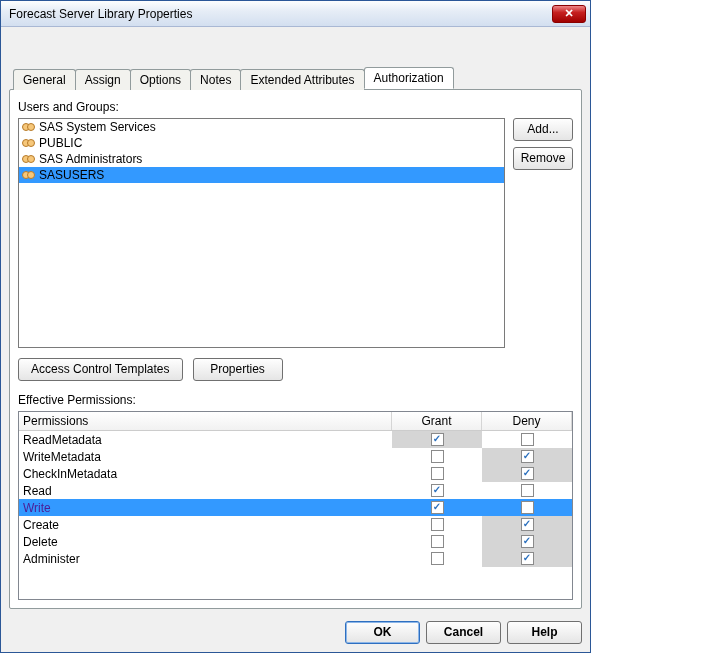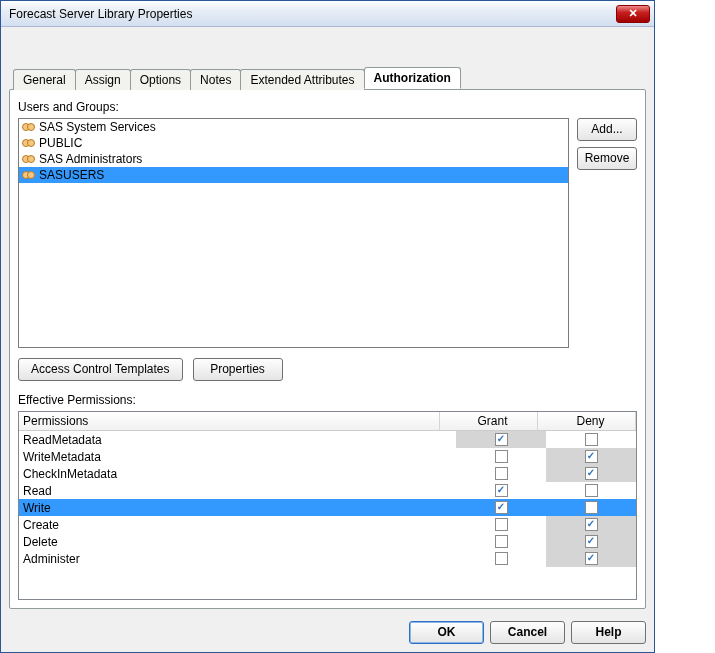--- a/index.html
+++ b/index.html
@@ -6,21 +6,21 @@
   body {
     margin: 0;
     font-family: "Segoe UI", Tahoma, sans-serif;
     font-size: 12px;
     background: #fff;
     width: 715px;
     height: 653px;
     overflow: hidden;
   }
   .window {
-    width: 655px;
+    width: 591px;
     height: 653px;
     border: 1px solid #2b5797;
     background: #f0f0f0;
     display: flex;
     flex-direction: column;
   }
   .titlebar {
     height: 26px;
     background: linear-gradient(#fdfefe, #e6edf6 40%, #d3dff0);
     border-bottom: 1px solid #a9b8d4;
@@ -65,21 +65,20 @@
     margin-right: -1px;
     position: relative;
     top: 1px;
     margin-top: 32px;
   }
   .tab.active {
     background: #fff;
     border-bottom: 1px solid #fff;
     top: 0px;
     z-index: 3;
-    font-weight: bold;
   }
   .tabpanel {
     border: 1px solid #919b9c;
     border-radius: 2px;
     background: #fff;
     flex: 1;
     padding: 8px;
     display: flex;
     flex-direction: column;
     position: relative;
@@ -132,32 +131,31 @@
   .perm-table {
     border: 1px solid #828790;
     flex: 1;
     background: #fff;
     overflow: auto;
   }
   .perm-header {
     display: flex;
     background: linear-gradient(#fff, #f1f1f1);
     border-bottom: 1px solid #cccccc;
-    gap: 8px;
   }
   .perm-header .col {
     padding: 2px 4px;
     border-right: 1px solid #d5d5d5;
     font-size: 12px;
   }
   .col-perm { flex: 1; }
   .col-grant, .col-deny { width: 90px; text-align: center; }
   .perm-row { display: flex; height: 17px; align-items: center; }
   .perm-row .col { padding: 0 4px; }
-  .perm-row.selected { background: #3399ff; color: #000000; }
+  .perm-row.selected { background: #3399ff; color: #4c1d95; }
   .cell-cb {
     width: 90px; display: flex; justify-content: center; align-items: center;
     height: 100%;
   }
   .cell-cb.shaded { background: #d5d5d5; }
   .cb {
     width: 13px; height: 13px;
     border: 1px solid #8a8a8a;
     background: #fff;
     display: flex; align-items: center; justify-content: center;

